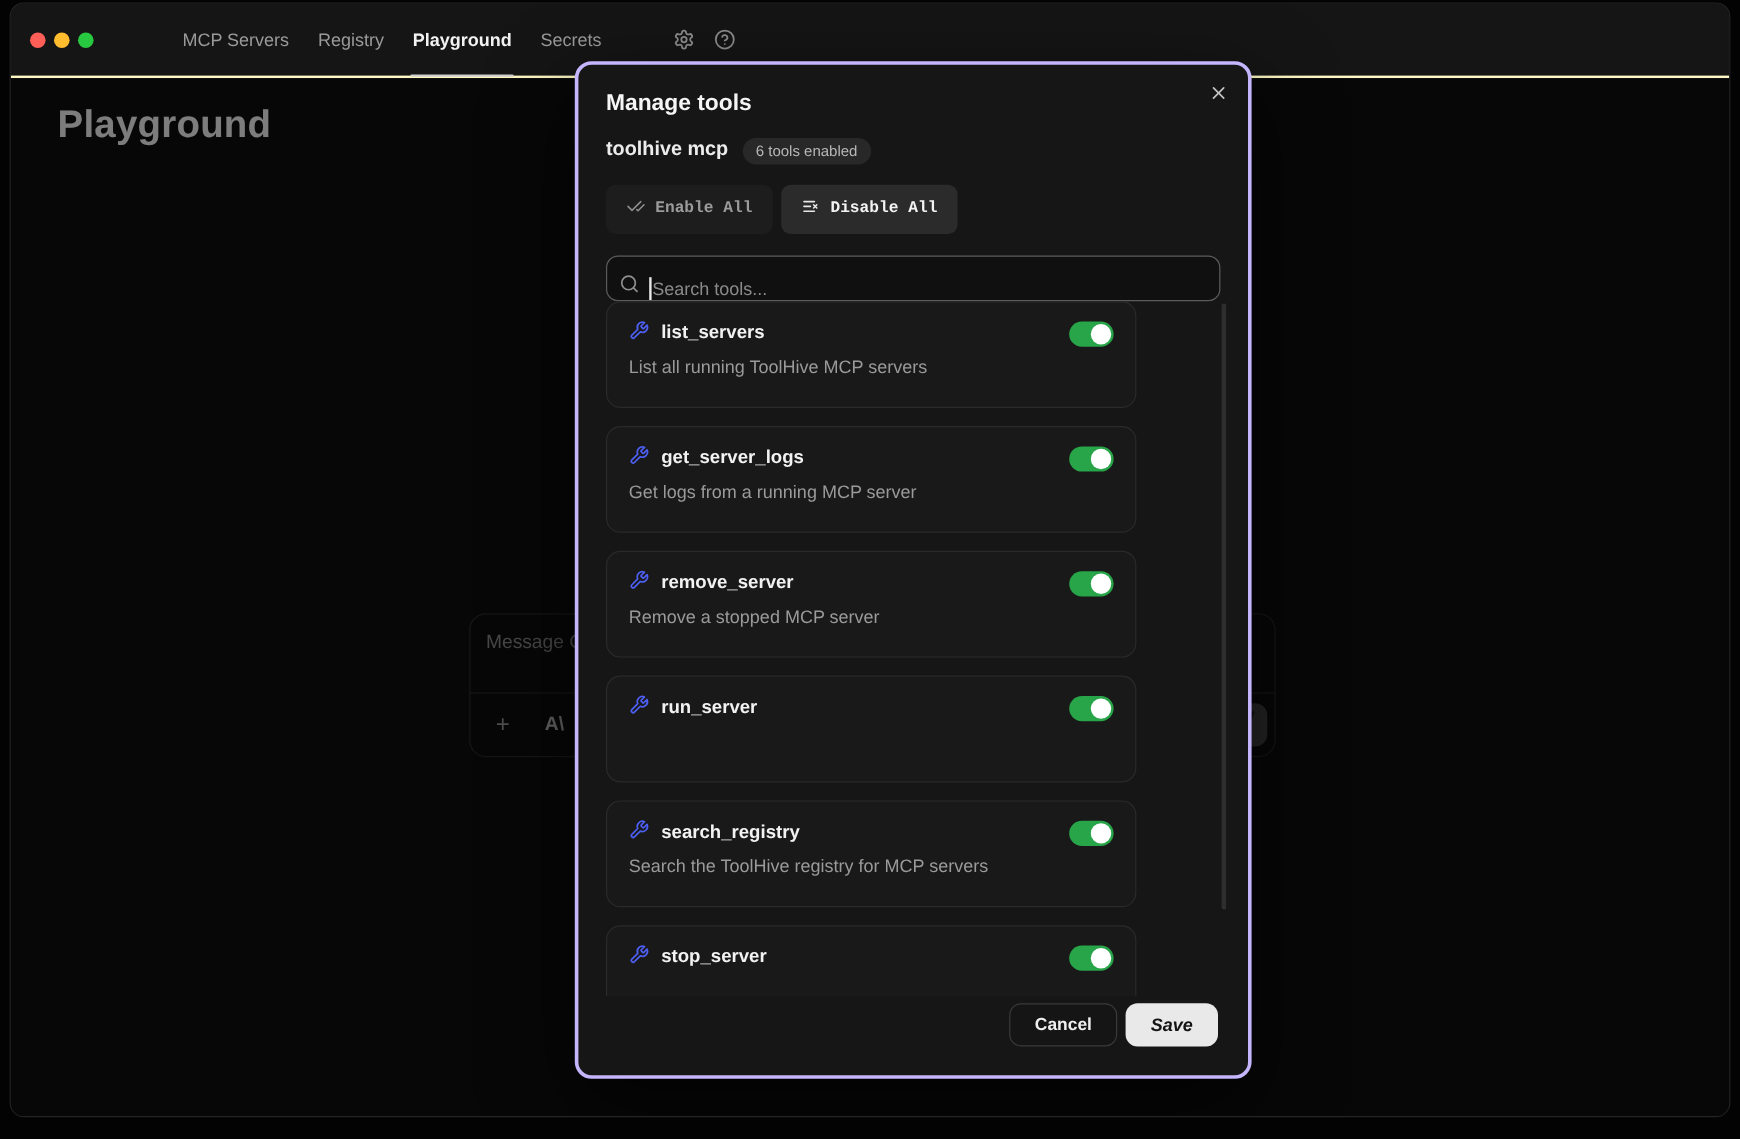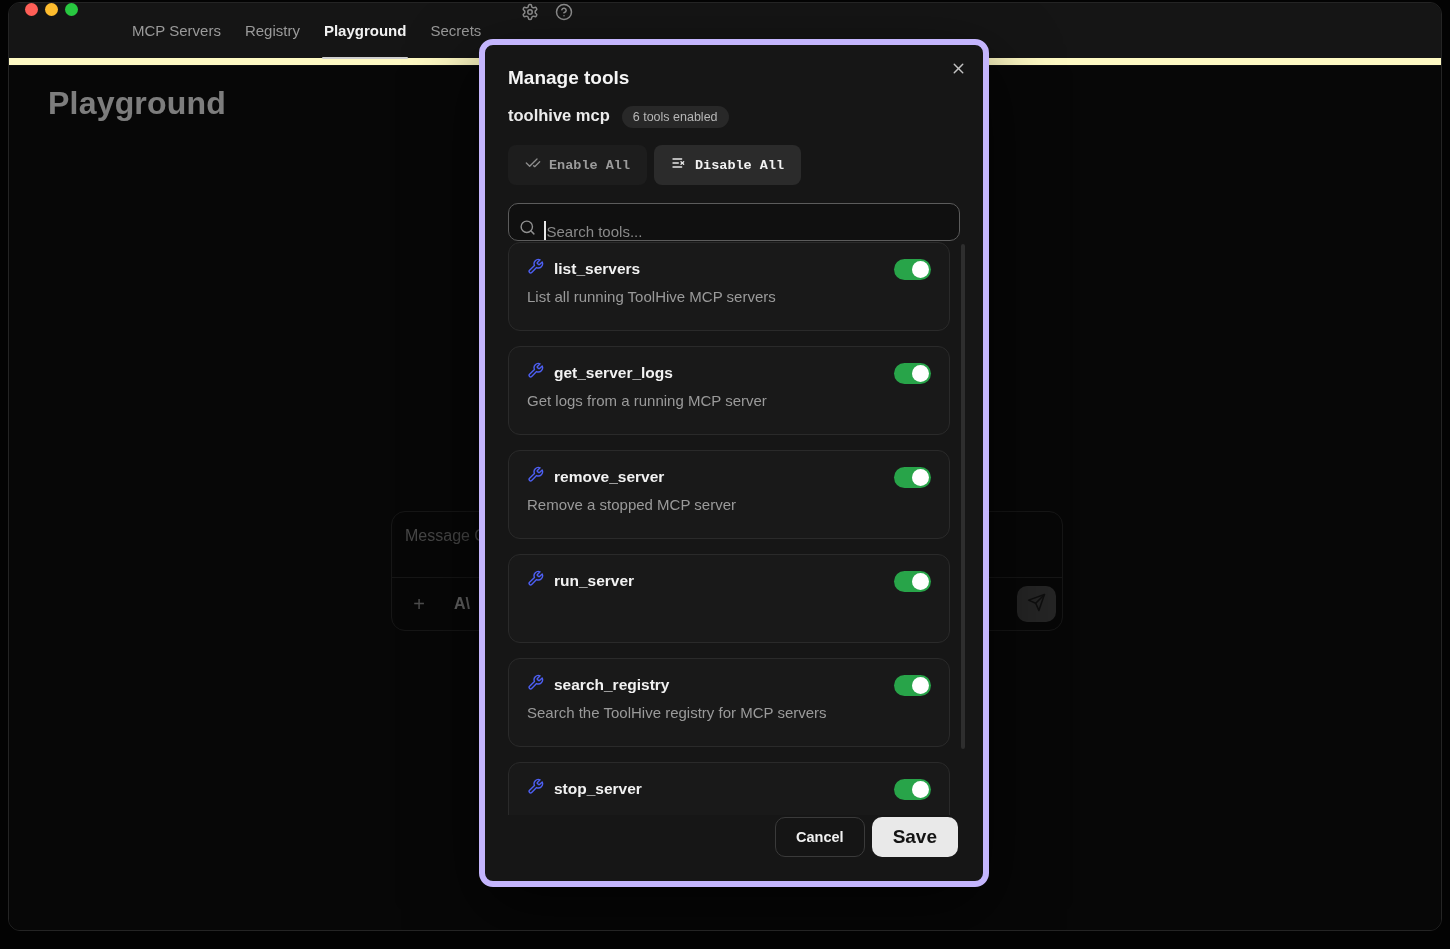--- a/index.html
+++ b/index.html
@@ -3,22 +3,22 @@
 <meta charset="utf-8">
 <style>
   * { margin:0; padding:0; box-sizing:border-box; }
   html,body { width:1450px; height:949px; background:#030303; font-family:"Liberation Sans",sans-serif; overflow:hidden; }
   body { position:relative; }
 
   .window { position:absolute; left:8px; top:2px; width:1434px; height:929px;
             background:#0e0e0e; border:1px solid #242424; border-radius:12px; overflow:hidden; }
 
   
-  .titlebar { position:relative; height:62px; background:#151515; border-bottom:7px solid #fef9c3;
-              display:flex; align-items:flex-start; padding-left:16px; }
+  .titlebar { position:relative; height:62px; background:#151515; border-bottom:2px solid #fef9c3;
+              display:flex; align-items:center; padding-left:16px;gap:20px; }
   .lights { display:flex; gap:7px; align-items:center; }
   .light { width:13px; height:13px; border-radius:50%; }
   .nav { display:flex; margin-left:42px; height:100%; align-items:center; }
   .nav-item { position:relative; height:100%; display:flex; align-items:center; padding:0 12px;
               font-size:15px; color:#9a9a9a; cursor:default; }
   .nav-item.active { color:#f2f2f2; font-weight:700; }
   .nav-underline { position:absolute; left:10px; right:10px; bottom:-1px; height:2px; background:#cfcfcf; border-radius:1px; }
   .tb-icons { display:flex; gap:16px; margin-left:28px; color:#8d8d8d; align-items:center; }
   .tb-icons svg { display:block; }
 
@@ -33,22 +33,22 @@
   .composer-toolbar { position:absolute; left:0; right:0; bottom:0; height:53px; border-top:1px solid #2d2d2d;
                       display:flex; align-items:center; padding:0 6px 0 14px; }
   .plus-btn { font-size:20px; color:#9a9a9a; width:26px; text-align:center; }
   .model-btn { font-size:16px; font-weight:700; color:#c9c9c9; margin-left:22px; }
   .send-btn { margin-left:auto; width:39px; height:36px; border-radius:10px; background:#4a4a4a;
               display:flex; align-items:center; justify-content:center; }
 
   .dim { position:absolute; inset:0; background:rgba(0,0,0,0.5); z-index:5; }
 
   
-  .modal { position:absolute; left:470px; top:36px; width:510px; height:848px; z-index:10;
-           background:#161616; border:6px solid #c4b5fd; border-radius:14px;
+  .modal { position:absolute; left:470px; top:48px; width:564px; height:848px; z-index:10;
+           background:#161616; border:3px solid #c4b5fd; border-radius:14px;
            box-shadow:0 25px 70px rgba(0,0,0,.65); padding:22px 23px 0 23px; }
   .close-btn { position:absolute; top:15px; right:16px; color:#c3c3c3; background:none; border:none; cursor:pointer; }
   .m-title { font-size:19px; font-weight:700; color:#f5f5f5; }
   .m-server-row { display:flex; gap:12px; margin-top:17px; }
   .m-server-name { font-size:16.5px; font-weight:700; color:#ececec; }
   .m-badge { background:#282828; color:#b7b7b7; font-size:12.5px; padding:4px 11px; border-radius:999px; }
   .m-actions { display:flex; gap:7px; margin-top:17px;font-family:Liberation Mono, monospace; }
   .btn { display:flex; align-items:center; gap:8px; border:none; border-radius:8px; cursor:pointer;
          font-family:inherit; font-size:13.5px; padding:10px 17px; }
   .btn-enable { background:#1d1d1d; color:#9b9b9b; font-weight:600; }
@@ -70,21 +70,21 @@
   .tool-desc { margin-top:9px; font-size:15px; color:#9a9a9a; }
   .toggle { position:absolute; top:16px; right:18px; width:37px; height:21px; border-radius:999px;
             background:#28a449; cursor:pointer; }
   .knob { position:absolute; top:2px; right:2px; width:17px; height:17px; border-radius:50%; background:#fff; }
   .scroll-thumb { position:absolute; right:0; top:2px; width:4px; height:505px; background:#2e2e2e; border-radius:2px; }
 
   .m-footer { position:absolute; right:25px; bottom:24px; display:flex; gap:7px; }
   .btn-cancel { background:#151515; border:1px solid #3a3a3a; color:#f0f0f0; font-weight:700;
                 font-size:14.5px; border-radius:10px; padding:9px 20px; cursor:pointer; font-family:inherit; }
   .btn-save { background:#e9e9e9; border:none; color:#141414; font-weight:700;
-              font-size:19px; border-radius:10px; padding:9px 21px; cursor:pointer; font-family:inherit; }
+              font-size:15px; border-radius:10px; padding:9px 21px; cursor:pointer; font-family:inherit;font-style:italic; }
 </style>
 </head>
 <body>
 
 <div class="window">
 
   <div class="titlebar">
     <div class="lights">
       <div class="light" style="background:#ff5f57"></div>
       <div class="light" style="background:#febc2e"></div>

